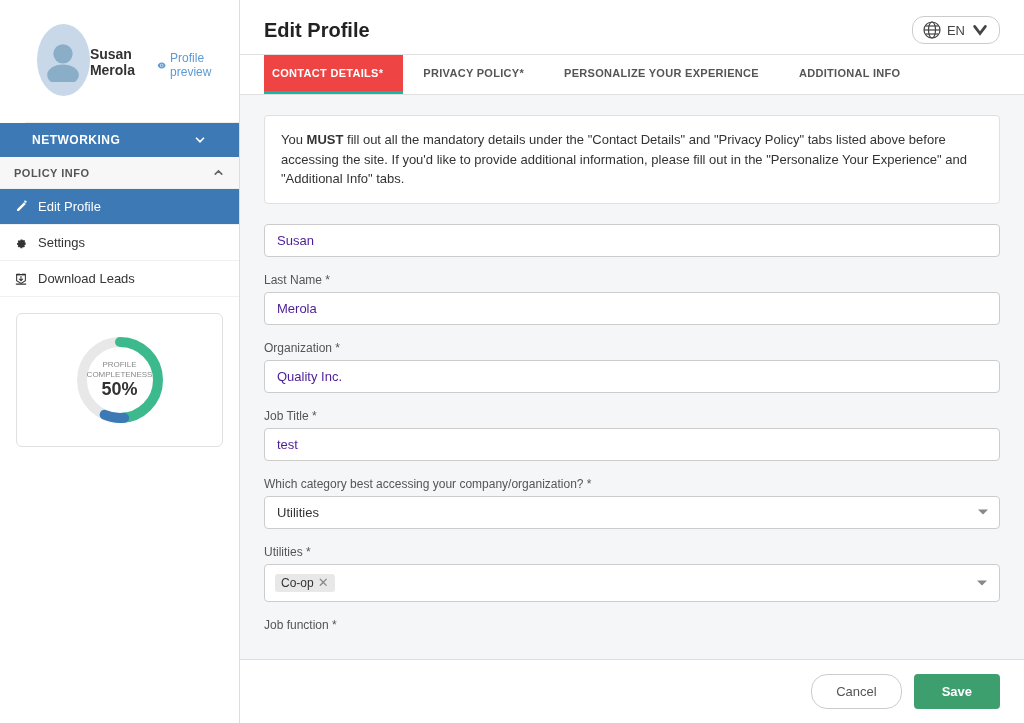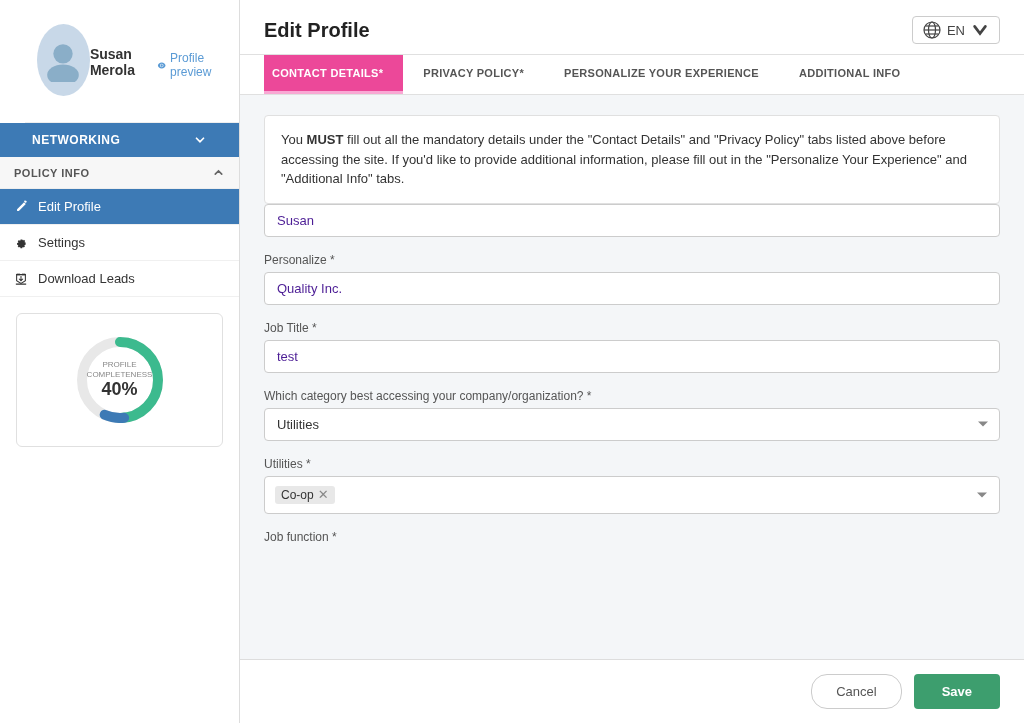--- a/index.html
+++ b/index.html
@@ -176,21 +176,21 @@
 
     .lang-selector {
       display: flex;
       align-items: center;
       gap: 6px;
       font-size: 13px;
       color: #444;
       cursor: pointer;
       border: 1px solid #ccc;
       padding: 4px 10px;
-      border-radius: 4px;
+      border-radius: 12px;
       background: #fff;
     }
 
     .lang-selector svg { width: 18px; height: 18px; }
 
     
     .tabs-bar {
       display: flex;
       background: #fff;
       border-bottom: 1px solid #e0e0e0;
@@ -202,35 +202,36 @@
       font-size: 11px;
       font-weight: 600;
       letter-spacing: 0.3px;
       color: #555;
       cursor: pointer;
       border-bottom: 3px solid transparent;
       white-space: nowrap;
     }
 
     .tab.active {
-      background: #ec4899;
+      background: #ef4444;
       color: #fff;
-      border-bottom: 3px solid #f9a8d4;
+      border-bottom: 3px solid #14b8a6;
       padding-left: 8px;
     }
 
     
     .form-area {
       padding: 20px 24px 90px;
       flex: 1;
     }
 
     .notice-text {
       font-size: 13px;
       color: #333;
+      margin-bottom: 20px;
       line-height: 1.5;
       background: #fff;
       padding: 14px 16px;
       border: 1px solid #e0e0e0;
       border-radius: 4px;
     }
 
     .notice-text strong { font-weight: 800; }
 
     .form-group { margin-bottom: 16px; }
@@ -429,21 +430,21 @@
         <svg width="100" height="100" viewBox="0 0 100 100">
 
           <circle cx="50" cy="50" r="38" fill="none" stroke="#e8e8e8" stroke-width="10"></circle>
 
           <circle cx="50" cy="50" r="38" fill="none" stroke="#3cba8e" stroke-width="10" stroke-dasharray="119.4 238.8" stroke-dashoffset="0" stroke-linecap="round"></circle>
 
           <circle cx="50" cy="50" r="38" fill="none" stroke="#3d7ab5" stroke-width="10" stroke-dasharray="20 218.8" stroke-dashoffset="-115" stroke-linecap="round"></circle>
         </svg>
         <div class="donut-center">
           <div class="donut-label">PROFILE<br>COMPLETENESS</div>
-          <div class="donut-percent">40%</div>
+          <div class="donut-percent">50%</div>
         </div>
       </div>
     </div>
   </div>
 
   <div class="main-content">
 
     <div class="main-header">
       <h1 class="page-title">Edit Profile</h1>
       <div class="lang-selector">
@@ -479,23 +480,27 @@
     <div class="form-area">
 
       <div class="notice-text">
         You <strong>MUST</strong> fill out all the mandatory details under the "Contact Details" and "Privacy Policy" tabs listed above before accessing the site. If you'd like to provide additional information, please fill out in the "Personalize Your Experience" and "Additional Info" tabs.
       </div>
 
       <div class="form-group">
         <input class="form-input" type="text" value="Susan" style="">
       </div>
 
-
-      <div class="form-group">
-        <label class="form-label">Personalize *</label>
+      <div class="form-group">
+        <label class="form-label">Last Name *</label>
+        <input class="form-input" type="text" value="Merola" style="">
+      </div>
+
+      <div class="form-group">
+        <label class="form-label">Organization *</label>
         <input class="form-input" type="text" value="Quality Inc." style="">
       </div>
 
 
       <div class="form-group">
         <label class="form-label">Job Title *</label>
         <input class="form-input" type="text" value="test" style="">
       </div>
 
       <div class="form-group">

